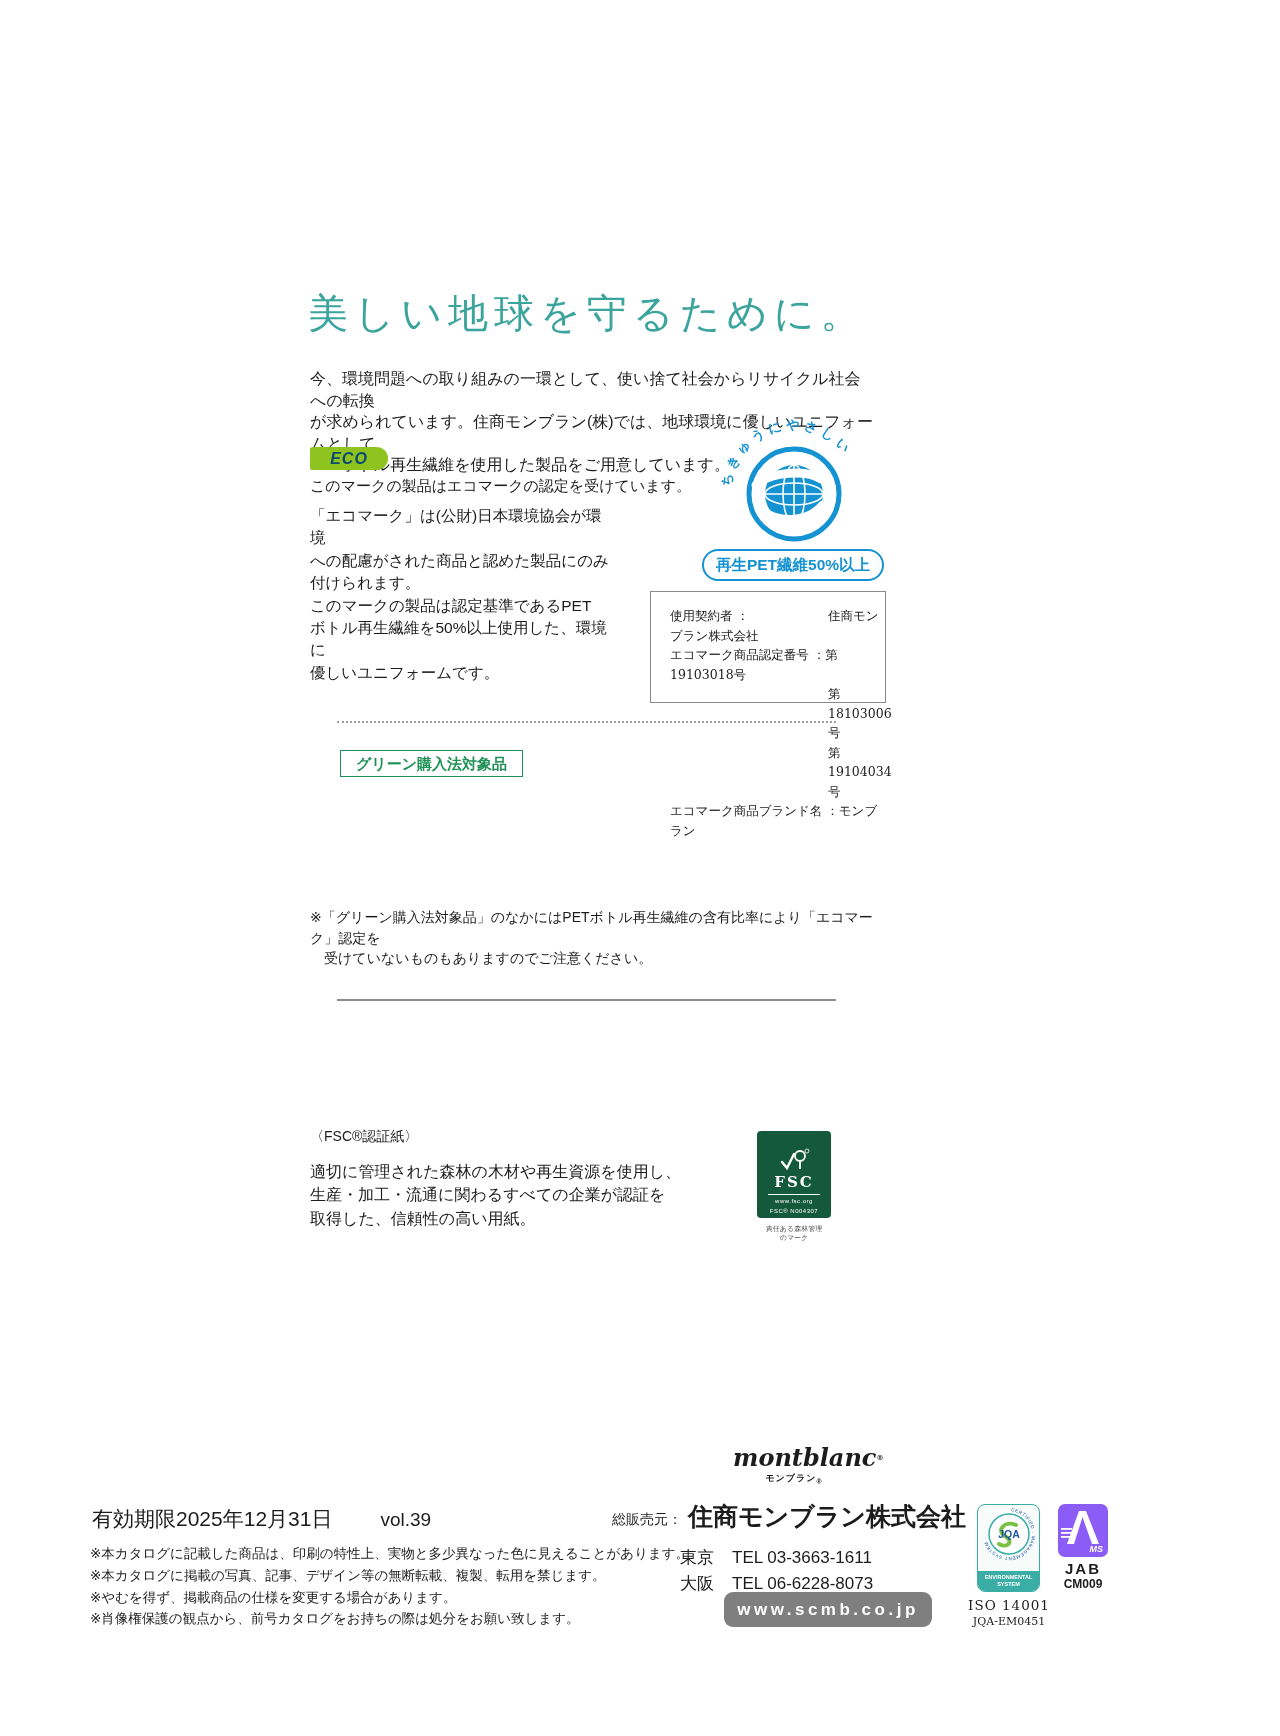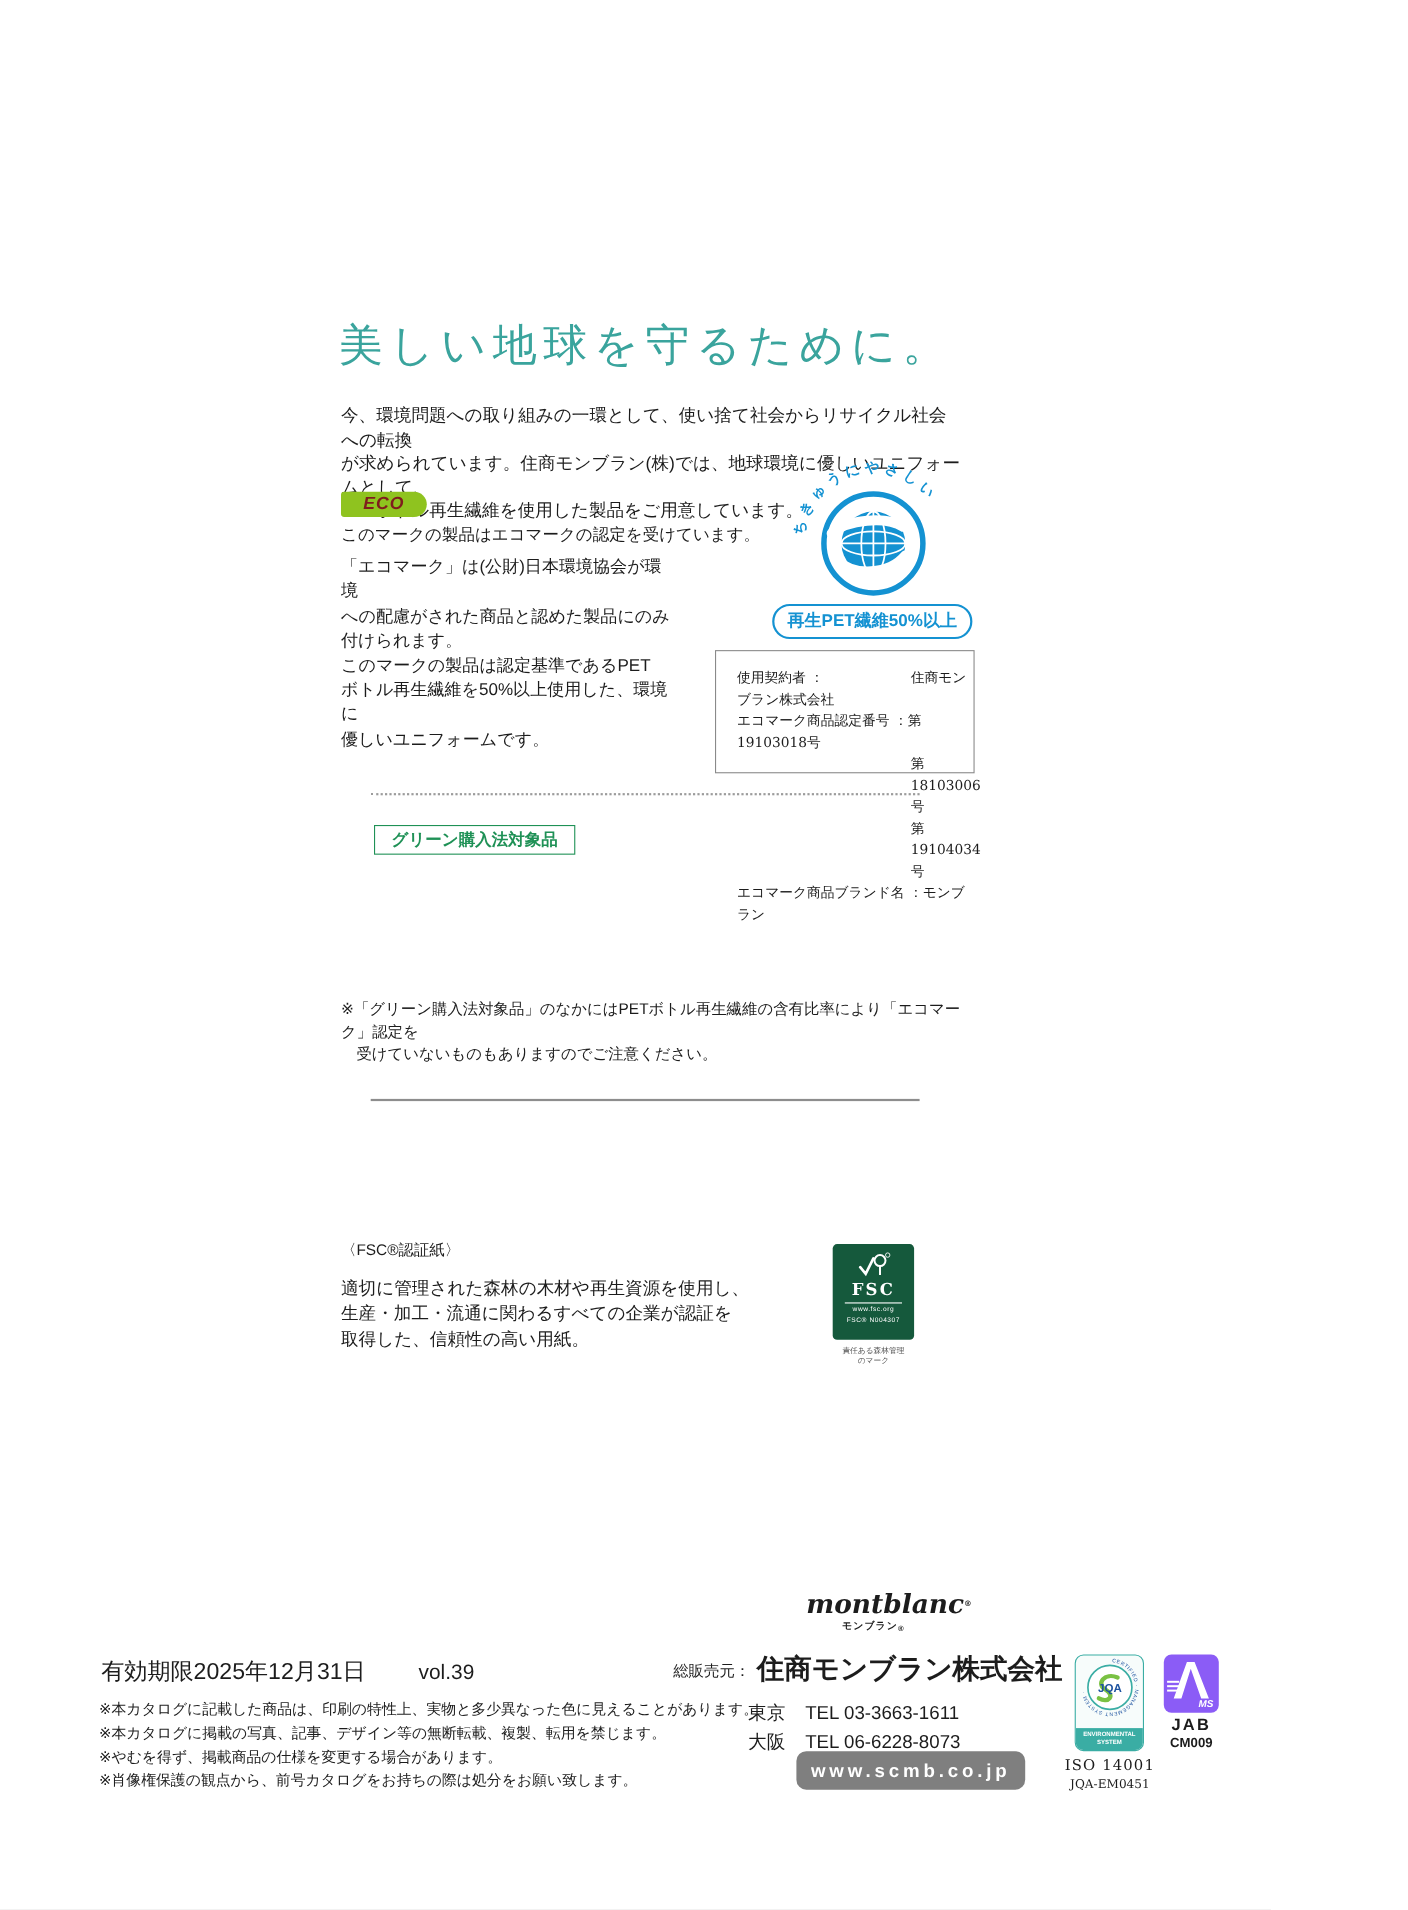--- a/index.html
+++ b/index.html
@@ -7,21 +7,21 @@
         font-family:"Liberation Sans","DejaVu Sans",sans-serif;color:#1c1c1c;overflow:hidden;}
   .abs{position:absolute;}
   .prelines{white-space:pre-line;}
 
   
   .title-serif{font-family:"DejaVu Serif","Liberation Serif",serif;font-size:40px;
                color:#3aa49d;letter-spacing:6px;font-weight:400;}
   .title1{left:308px;top:286px;}
   .intro{left:310px;top:368px;width:565px;font-size:16px;line-height:21.5px;}
   .eco-badge{left:310px;top:447px;width:78px;height:23px;background:#8fc31f;
-             border-radius:3px 12px 12px 3px;color:#7f1d1d;font-style:italic;font-weight:bold;
+             border-radius:3px 12px 12px 3px;color:#0c4a6e;font-style:italic;font-weight:bold;
              font-size:16px;text-align:center;line-height:23px;letter-spacing:1px;}
   .eco-caption{left:310px;top:477px;font-size:15px;}
   .eco-desc{left:310px;top:505px;width:300px;font-size:15.5px;line-height:22.4px;}
   .ecomark-svg{left:700px;top:402px;}
   .pet-pill{left:702px;top:549px;width:178px;height:28px;border:2.5px solid #1492d2;
             border-radius:17px;color:#1492d2;font-weight:bold;font-size:15.5px;
             text-align:center;line-height:28px;}
   .contract-box{left:650px;top:591px;width:236px;height:112px;border:1px solid #8a8a8a;
                 font-family:"DejaVu Serif","Liberation Serif",serif;font-size:12.5px;
                 line-height:19.5px;padding:14px 0 0 19px;box-sizing:border-box;}
@@ -36,21 +36,21 @@
   .green-body{left:310px;top:789px;width:565px;font-size:16px;line-height:22px;}
   .green-note{left:310px;top:907px;width:575px;font-size:14px;line-height:20.5px;}
 
   
   .solid-div{left:337px;top:999px;width:499px;border-top:2px solid #8d8d8d;height:0;}
   .title2{left:308px;top:1046px;}
   .fsc-heading{left:310px;top:1128px;font-size:14px;}
   .fsc-body{left:310px;top:1160px;width:430px;font-size:16px;line-height:23.3px;}
   .fsc-box{left:757px;top:1131px;width:74px;height:87px;background:#15593c;border-radius:4px;
            color:#fff;display:flex;flex-direction:column;align-items:center;box-sizing:border-box;
-           padding-top:7px;}
+           padding-top:17px;}
   .fsc-name{font-family:"DejaVu Serif","Liberation Serif",serif;font-weight:bold;font-size:15px;
             letter-spacing:2px;margin-top:1px;}
   .fsc-line{width:52px;border-top:1px solid #fff;margin:3px 0 3px 0;}
   .fsc-url{font-size:6px;letter-spacing:0.5px;}
   .fsc-license{font-size:6px;margin-top:4px;letter-spacing:0.5px;}
   .fsc-caption{left:742px;top:1224px;width:104px;font-size:7px;line-height:9px;color:#555;
                text-align:center;}
 
   
   .brand{left:733px;top:1446px;width:122px;text-align:center;}

